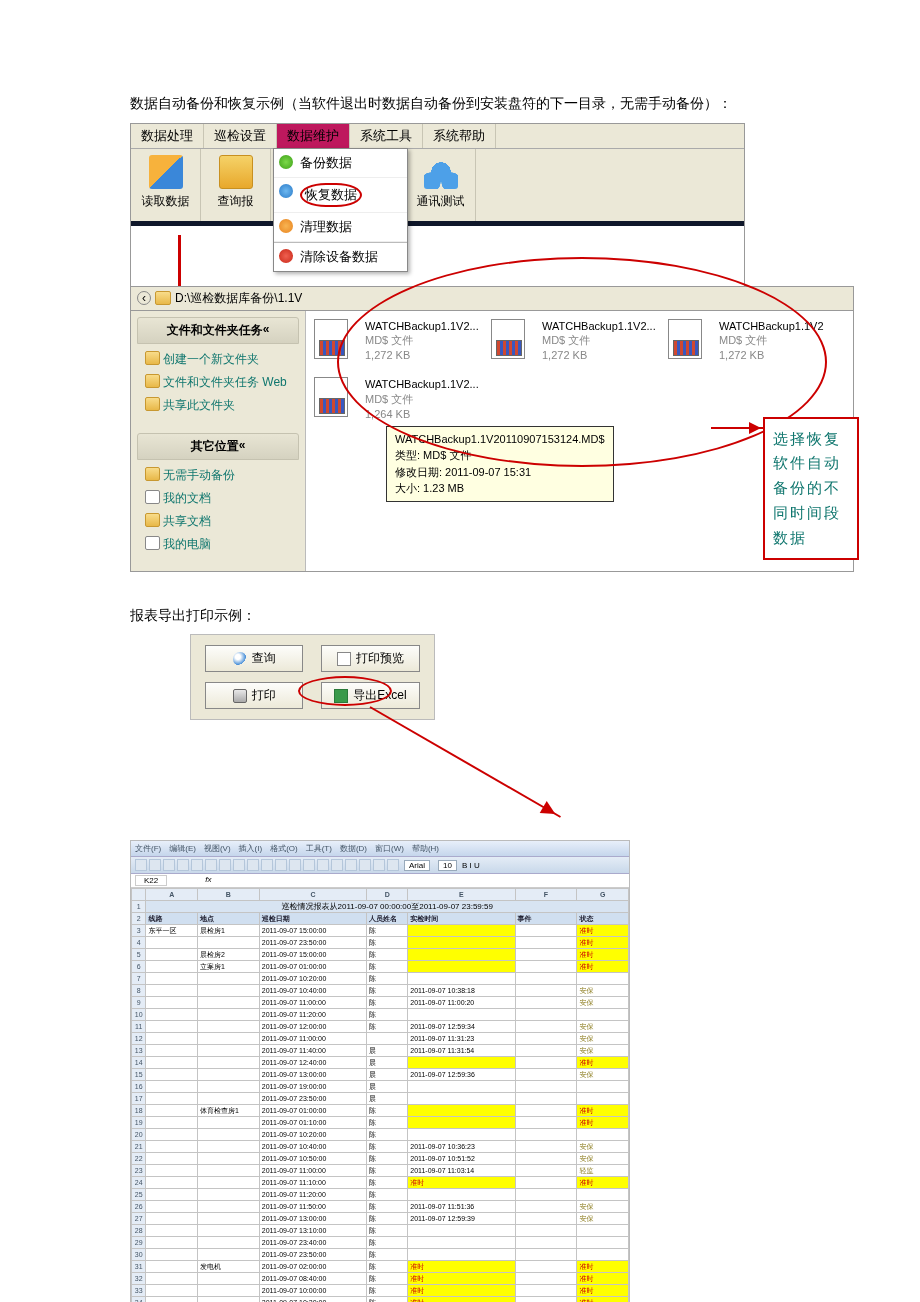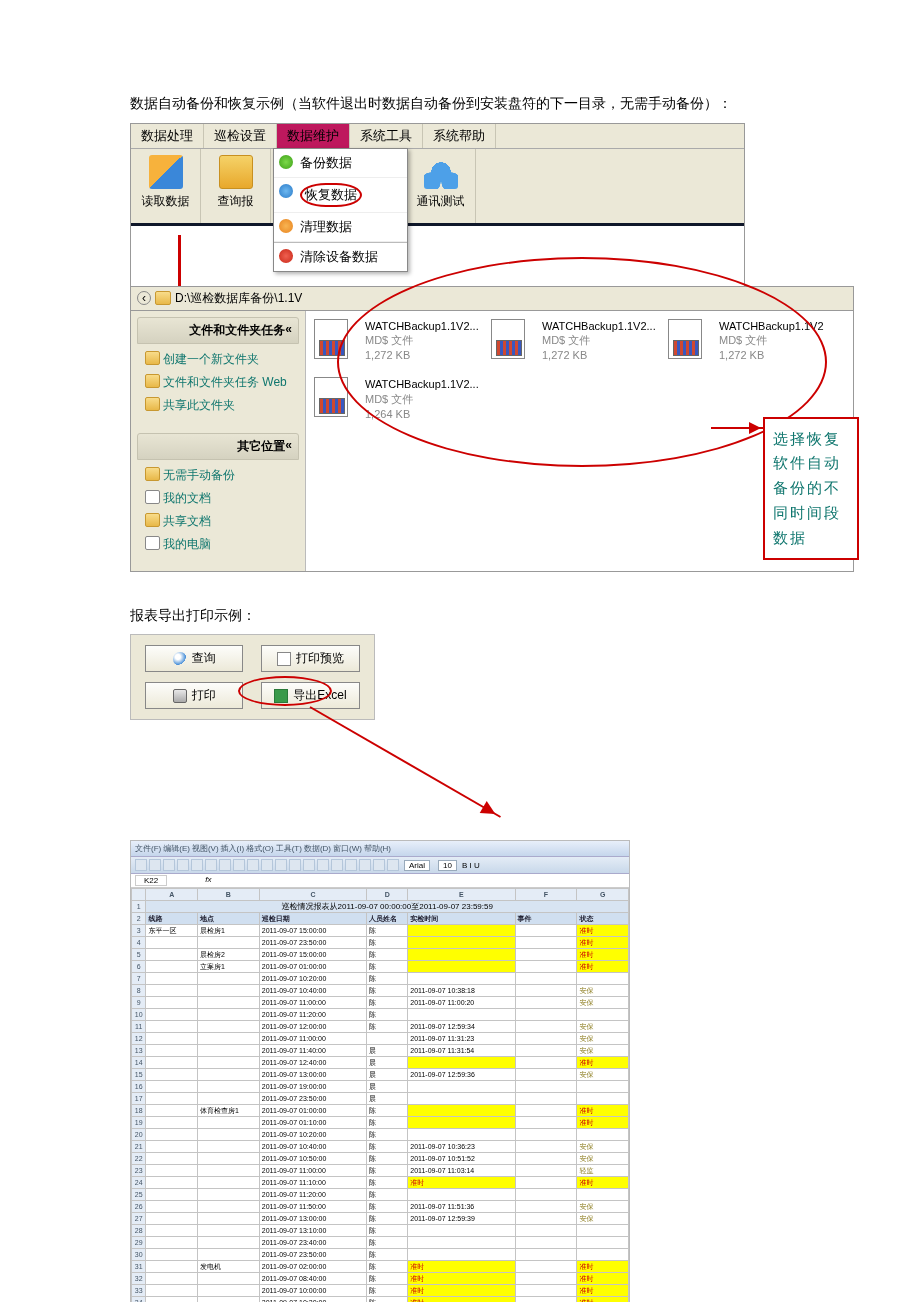--- a/index.html
+++ b/index.html
@@ -2,21 +2,21 @@
 <html><head>
 <meta charset="utf-8">
 <style>
 *{box-sizing:border-box;margin:0;padding:0;font-family:SimSun,Arial,sans-serif}
 body{background:#fff;width:920px;padding:90px 20px 30px 130px}
 .caption{font-size:14px;line-height:1.9;margin-bottom:6px}
 .shot1{border:1px solid #999;width:615px;position:relative;background:#fff}
 .menubar{display:flex;background:#ebe8d7;border-bottom:1px solid #aaa;font-size:13px}
 .menubar span{padding:3px 10px;border-right:1px solid #c8c5b4}
 .menubar span.active{background:#be185d}
-.toolbar{display:flex;background:#ebe8d7;height:77px;border-bottom:3px solid #0f172a}
+.toolbar{display:flex;background:#ebe8d7;height:77px;border-bottom:5px solid #0f172a}
 .tbitem{width:70px;text-align:center;padding:6px 0;font-size:12px;border-right:1px solid #c8c5b4}
 .tbicon{width:34px;height:34px;margin:0 auto 4px;border-radius:3px}
 .ic-read{background:linear-gradient(135deg,#f7b23c 50%,#3a87d9 50%)}
 .ic-query{background:linear-gradient(#f5d268,#e8a82c);border:1px solid #c89020}
 .ic-comm{background:radial-gradient(circle,#4da0e8 40%,transparent 41%),radial-gradient(circle at 20% 80%,#4da0e8 25%,transparent 26%),radial-gradient(circle at 80% 80%,#4da0e8 25%,transparent 26%)}
 .dropdown{position:absolute;left:142px;top:24px;background:#fff;border:1px solid #888;width:135px;font-size:13px;box-shadow:2px 2px 4px rgba(0,0,0,.3);z-index:10}
 .dropdown div{padding:5px 6px 5px 26px;border-bottom:1px solid #eee;position:relative}
 .dropdown div:last-child{border-top:1px solid #bbb;border-bottom:none}
 .dd-ico{position:absolute;left:5px;top:6px;width:14px;height:14px;border-radius:50%}
 .dd-green{background:radial-gradient(circle,#7cd94a,#3da018)}
@@ -25,55 +25,55 @@
 .dd-red{background:radial-gradient(circle,#f06050,#c82818)}
 .circled{border:2px solid #c00;border-radius:50%/60%;padding:1px 3px;display:inline-block}
 .spacer1{height:60px;background:#fff}
 .arrow-v{position:absolute;left:48px;top:112px;width:3px;height:243px;background:#c00}
 .arrow-v:after{content:"";position:absolute;bottom:-1px;left:-6px;border:7px solid transparent;border-top:14px solid #c00}
 .explorer{width:724px;border:1px solid #999;background:#fff;position:relative;margin-top:-1px}
 .addrbar{background:#ebe8d7;border-bottom:1px solid #999;padding:3px 6px;font-size:12px;display:flex;align-items:center;gap:4px}
 .addrbar .fic{width:16px;height:14px;background:linear-gradient(#f8dc8a,#e8b848);border:1px solid #c89830;border-radius:2px}
 .exbody{display:flex;height:260px}
 .sidebar{width:175px;background:#ebe8d7;border-right:1px solid #bbb;font-size:12px;padding:0 6px}
-.sbhead{background:linear-gradient(#e8e5d4,#d5d2c0);padding:4px 6px;font-weight:bold;border:1px solid #c5c2b0;border-radius:3px 3px 0 0;margin-top:6px;display:flex;justify-content:flex-end}
+.sbhead{background:linear-gradient(#e8e5d4,#d5d2c0);padding:4px 6px;font-weight:bold;border:1px solid #c5c2b0;border-radius:3px 3px 0 0;margin-top:6px;display:flex;justify-content:center}
 .sblist{padding:4px 0 10px 6px}
 .sblist div{padding:3px 2px 3px 20px;position:relative;color:#0f766e}
 .sblist div:before{content:"";position:absolute;left:2px;top:3px;width:13px;height:12px;background:linear-gradient(#f8dc8a,#e8b848);border:1px solid #c89830;border-radius:2px}
 .sblist .doc:before{background:#fff;border:1px solid #888}
 .files{flex:1;padding:8px;position:relative}
 .frow{display:flex;gap:12px;margin-bottom:14px}
 .fitem{display:flex;gap:17px;width:165px;font-size:11px;font-family:monospace}
 .fico{width:34px;height:40px;background:#fff;border:1px solid #888;position:relative;flex-shrink:0}
 .fico:after{content:"";position:absolute;left:4px;top:20px;width:24px;height:14px;background:repeating-linear-gradient(90deg,#d04830 0 3px,#3858c0 3px 6px);border:1px solid #666}
 .fmeta{line-height:1.35}
 .fmeta .fn{color:#000}
 .fmeta .ft,.fmeta .fs{color:#888}
 .tooltip{position:absolute;left:80px;top:115px;background:#ffffe1;border:1px solid #333;padding:4px 8px;font-size:11px;font-family:monospace;line-height:1.5}
 .bigcircle{position:absolute;left:206px;top:-30px;width:490px;height:210px;border:2.5px solid #c00;border-radius:50%;pointer-events:none}
 .callout{position:absolute;right:-6px;top:130px;width:96px;border:2px solid #c00;padding:8px;font-size:15px;color:#0f766e;line-height:1.65;letter-spacing:2px;background:#fff}
 .calloutline{position:absolute;left:580px;top:140px;width:55px;height:2px;background:#c00}
 .calloutline:after{content:"";position:absolute;right:-1px;top:-5px;border:6px solid transparent;border-left:12px solid #c00}
 .section2{margin-top:30px}
-.btnpanel{display:flex;gap:30px;position:relative}
+.btnpanel{display:flex;gap:30px;margin-left:60px;position:relative}
 .btngroup{background:#ebe8d7;border:1px solid #bbb;padding:10px 14px;display:grid;grid-template-columns:1fr 1fr;gap:10px 18px}
 .btngroup.single{grid-template-columns:1fr;padding:22px 14px}
 .wbtn{background:linear-gradient(#fdfdfb,#ece9d8);border:1px solid #888;padding:4px 12px;font-size:12px;display:flex;align-items:center;gap:5px;min-width:78px;justify-content:center}
 .wbtn .bi{width:14px;height:14px}
 .bi-find{background:radial-gradient(circle at 35% 35%,#fff 20%,#4a90d8 60%,transparent 61%);border-radius:50%}
 .bi-doc{background:#fff;border:1px solid #888}
 .bi-print{background:linear-gradient(#e8e8e8,#aaa);border:1px solid #666;border-radius:2px}
 .bi-excel{background:#3a9a4a;border:1px solid #2a7a3a}
 .bi-exit{background:linear-gradient(90deg,#d8b848,#e8d068);border:1px solid #b89828}
 .excelcircle{position:absolute;left:108px;top:42px;width:94px;height:30px;border:2px solid #c00;border-radius:50%;pointer-events:none}
 .arrow-diag{position:absolute;left:180px;top:72px;width:220px;height:2px;background:#c00;transform:rotate(30deg);transform-origin:left center}
 .arrow-diag:after{content:"";position:absolute;right:-1px;top:-6px;border:7px solid transparent;border-left:14px solid #c00}
 .excelshot{margin-top:120px;border:1px solid #bbb;width:500px;font-size:8px;background:#fff}
 .exmenubar{background:linear-gradient(#e8effa,#c5d6ec);padding:2px 4px;color:#456;border-bottom:1px solid #aac}
-.exmenubar span{margin-right:2px}
+.exmenubar span{margin-right:8px}
 .extoolbar{background:linear-gradient(#e4ecf6,#c8d8ea);padding:2px 4px;display:flex;gap:2px;border-bottom:1px solid #aac;flex-wrap:wrap;align-items:center}
 .extoolbar i{width:12px;height:12px;background:#dde6f0;border:1px solid #b4c6da;display:inline-block}
 .extoolbar .fontbox{background:#fff;border:1px solid #9ab;padding:0 4px;margin:0 3px}
 .cellref{background:#fff;padding:1px 4px;display:flex;gap:30px;border-bottom:1px solid #ccc}
 .cellref span{border:1px solid #ccc;padding:0 8px}
 .sheet{border-collapse:collapse;width:100%;table-layout:fixed}
 .sheet td,.sheet th{border:1px solid #c4c4c4;padding:0 2px;height:12px;font-size:7px;overflow:hidden;white-space:nowrap}
 .sheet .rh{background:#e4ecf6;text-align:center;width:14px;color:#456}
 .sheet .ch{background:#e4ecf6;text-align:center;color:#456}
 .sheet .title{background:#d8e4f2;text-align:center;font-size:8px}
@@ -170,20 +170,26 @@
       <div class="frow" id="frow2">
             <div class="fitem">
               <div class="fico"></div>
               <div class="fmeta">
                 <div class="fn">WATCHBackup1.1V2...</div>
                 <div class="ft">MD$ 文件</div>
                 <div class="fs">1,264 KB</div>
               </div>
             </div>
           </div>
+      <div class="tooltip">
+        <div>WATCHBackup1.1V20110907153124.MD$</div>
+        <div>类型: MD$ 文件</div>
+        <div>修改日期: 2011-09-07 15:31</div>
+        <div>大小: 1.23 MB</div>
+      </div>
     </div>
   </div>
   <div class="bigcircle"></div>
   <div class="calloutline"></div>
   <div class="callout">选择恢复软件自动备份的不同时间段数据</div>
 </div>
 </div>
 
 <div class="section2">
   <div class="caption">报表导出打印示例：</div>

